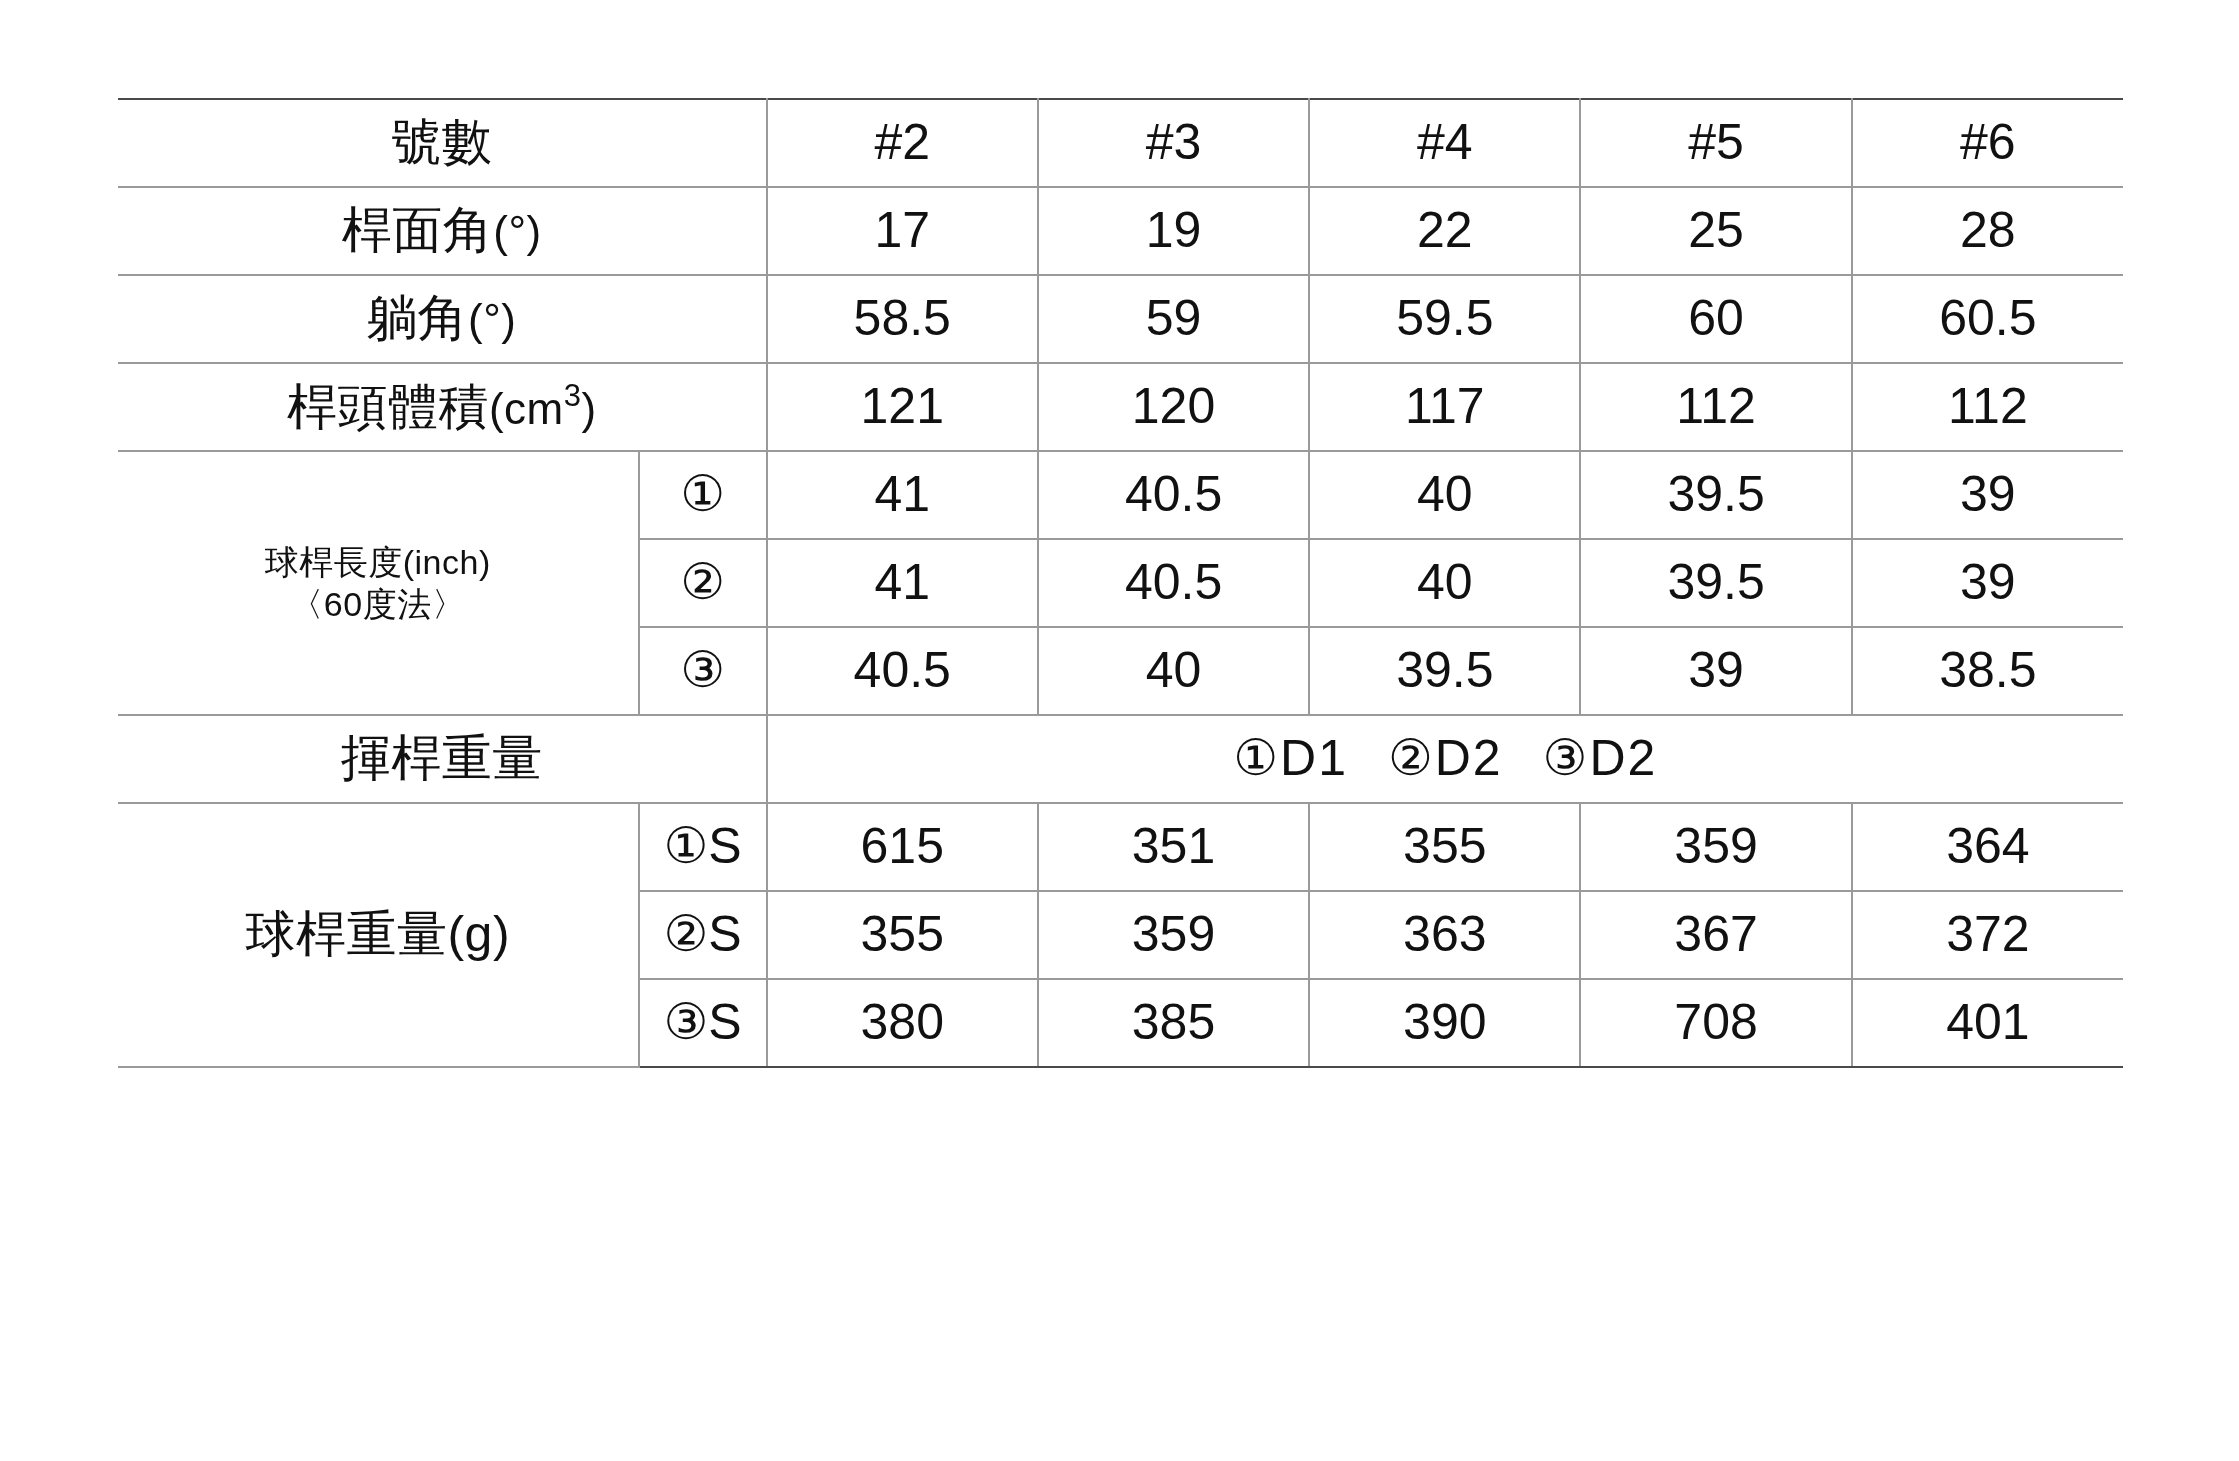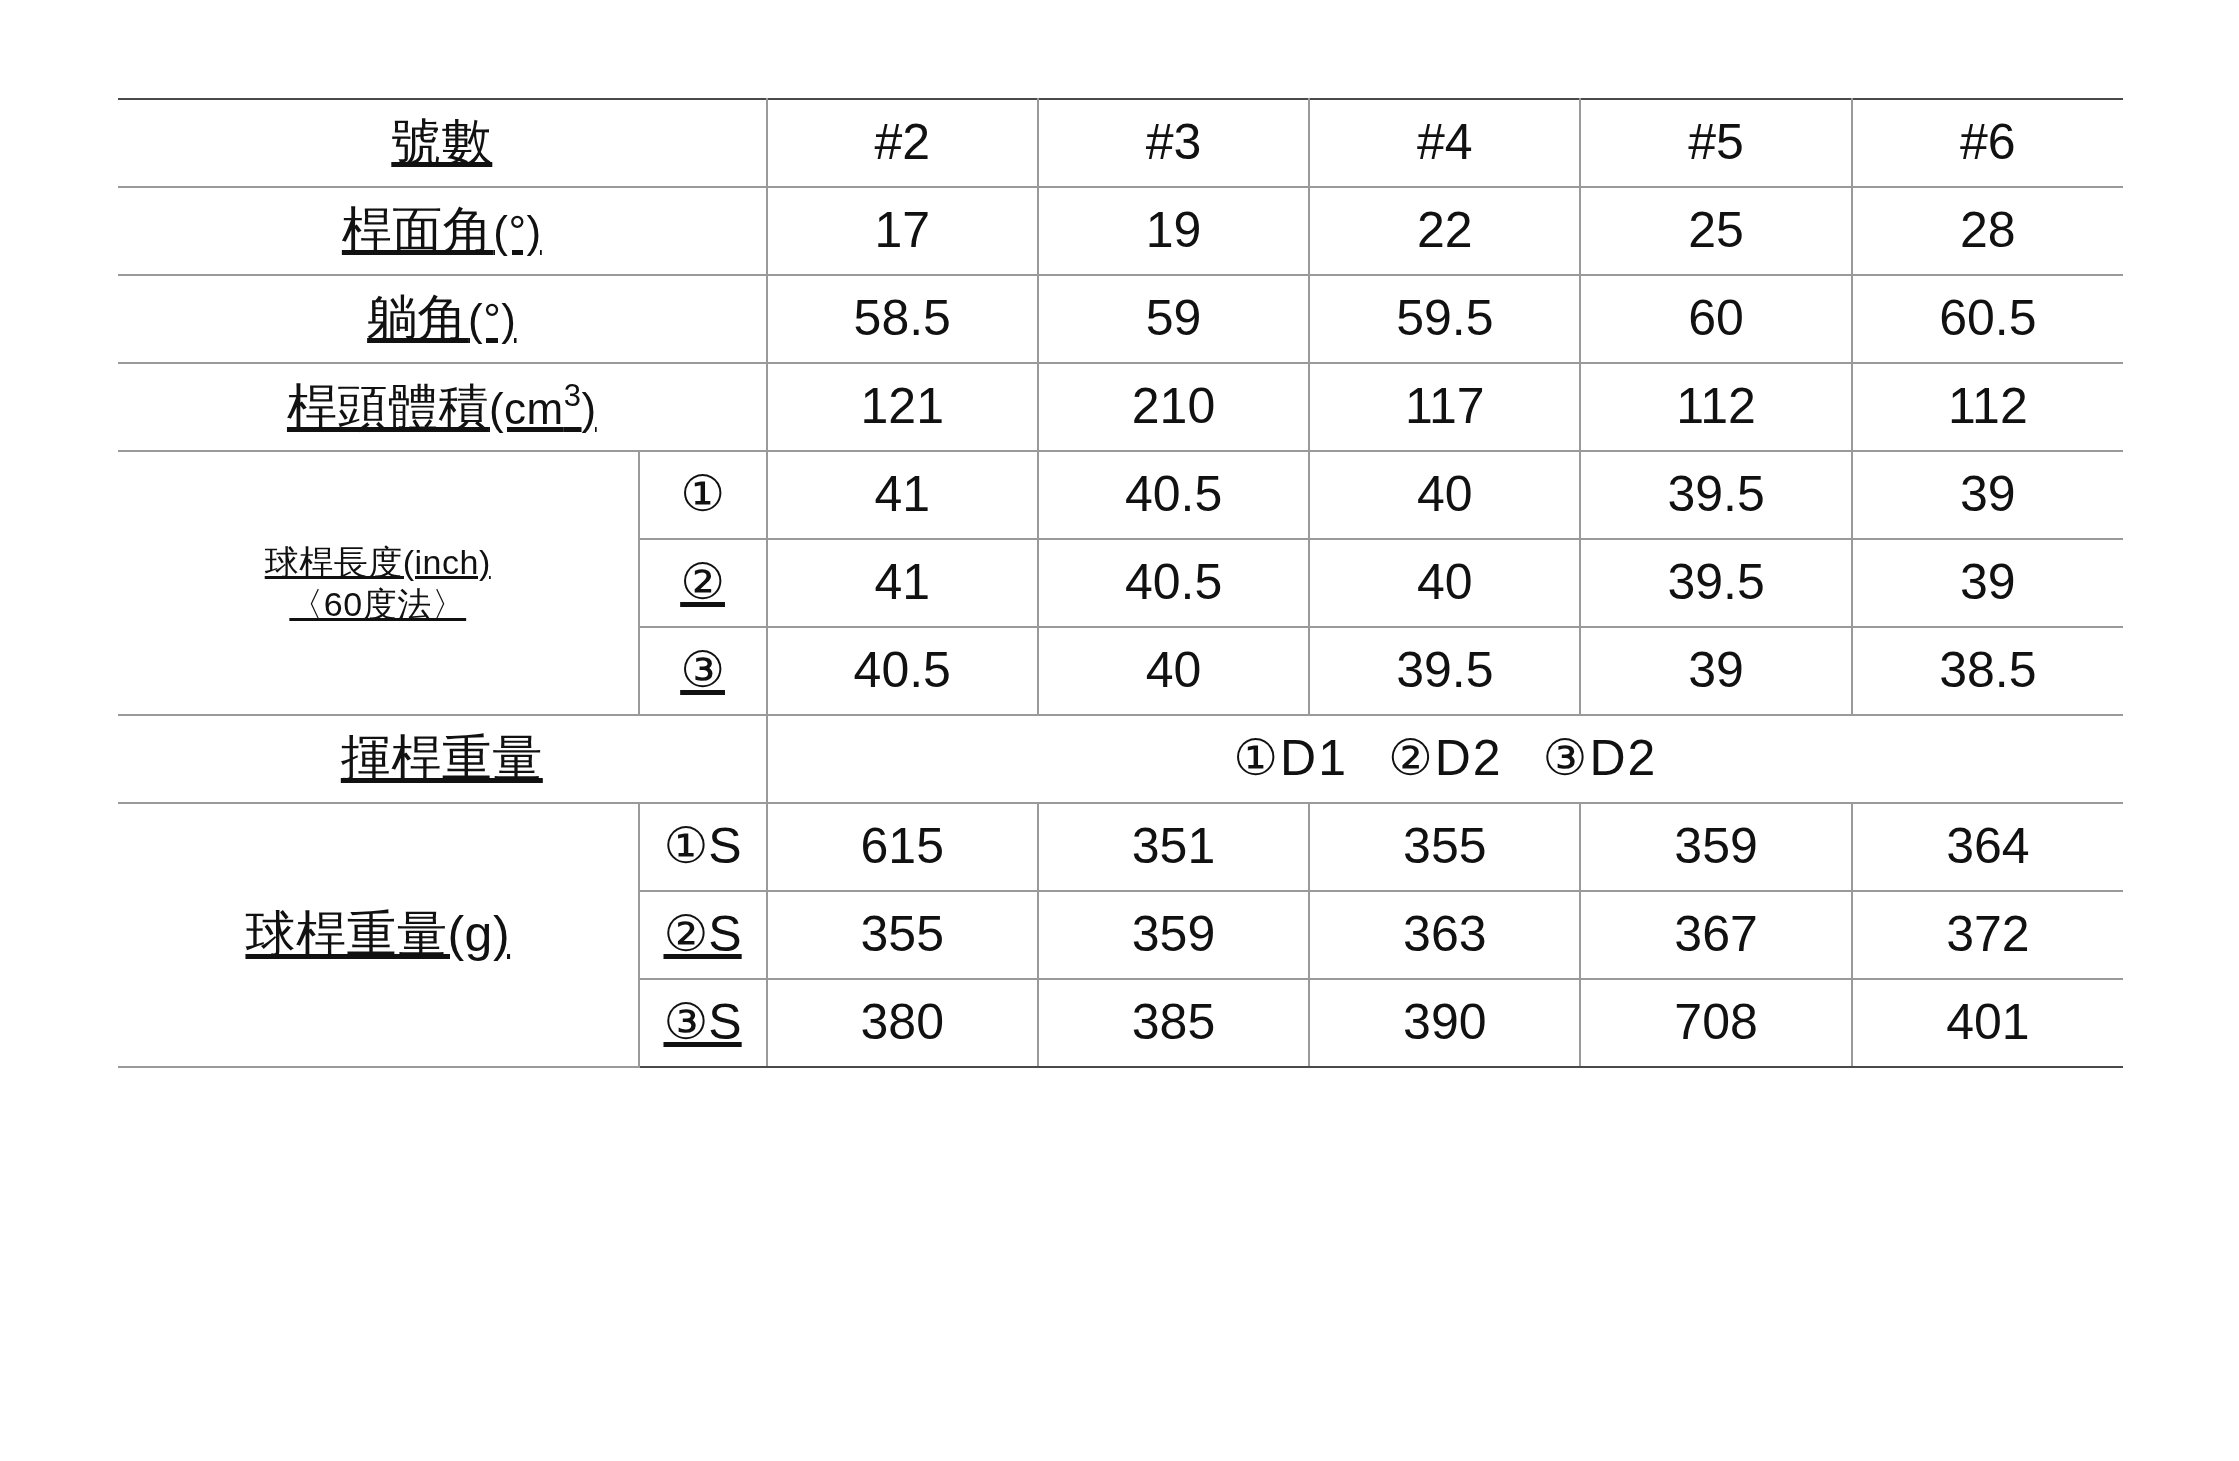--- a/index.html
+++ b/index.html
@@ -41,21 +41,20 @@
     font-size: 50px;
     font-weight: 400;
     color: #111111;
     padding: 0;
     height: 86px;
     line-height: 1.15;
   }
   
   table.spec tr td:first-child {
     border-left: none;
-    text-decoration: underline;
   }
   table.spec tr td:last-child {
     border-right: none;
   }
   table.spec tr:first-child td {
     border-top: 2px solid #4a4a4a;
   }
   table.spec tr:last-child td {
     border-bottom: 2px solid #4a4a4a;
     border-radius: 26px;
@@ -144,21 +143,21 @@
           <td class="num-cell">59.5</td>
           <td class="num-cell">60</td>
           <td class="num-cell">60.5</td>
         </tr>
 
         <tr>
           <td class="label-cell" colspan="2">
             <span class="nowrap"><span>桿頭體積</span><span class="unit">(cm</span><span class="sup">3</span><span class="unit">)</span></span>
           </td>
           <td class="num-cell">121</td>
-          <td class="num-cell">210</td>
+          <td class="num-cell">120</td>
           <td class="num-cell">117</td>
           <td class="num-cell">112</td>
           <td class="num-cell">112</td>
         </tr>
 
         <tr>
           <td class="label-cell two-line" rowspan="3">
             <div>球桿長度(inch)</div>
             <div>〈60度法〉</div>
           </td>

